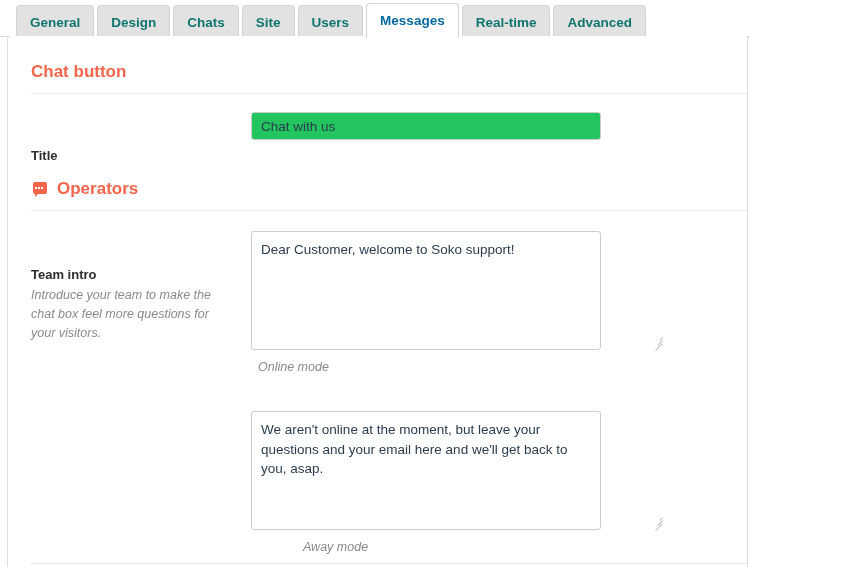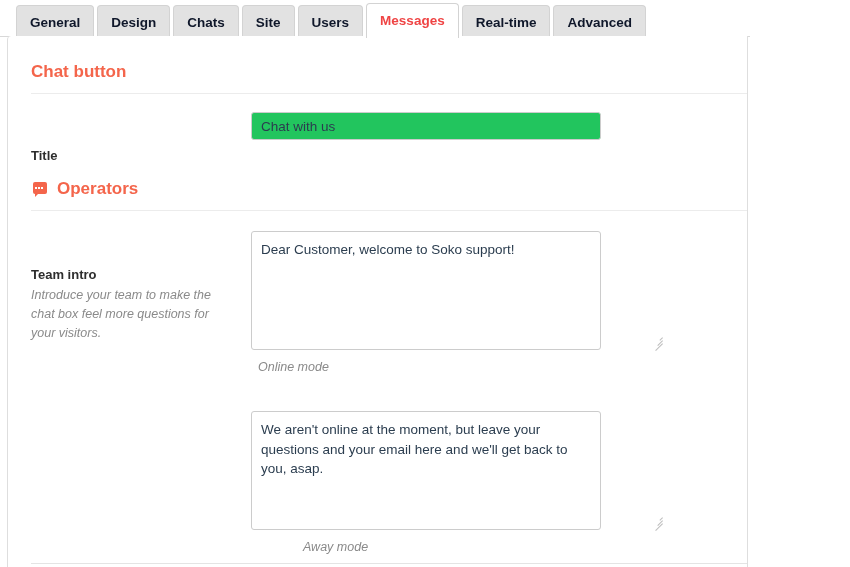--- a/index.html
+++ b/index.html
@@ -50,32 +50,32 @@
     gap: 3px;
   }
   .tab {
     height: 33px;
     line-height: 33px;
     padding: 0 13px;
     background: #e2e2e2;
     border: 1px solid #d3d3d3;
     border-bottom: none;
     border-radius: 4px 4px 0 0;
-    color: #0f172a;
+    color: #0f766e;
     font-size: 13.5px;
     font-weight: bold;
     white-space: nowrap;
     box-sizing: border-box;
     cursor: pointer;
     user-select: none;
   }
   .tab.active {
     background: #ffffff;
     border-color: #d3d3d3;
-    color: #ef4444;
+    color: #0369a1;
     height: 35px;
     line-height: 34px;
     position: relative;
     z-index: 3;
   }
 
   
   .panel {
     position: absolute;
     left: 7px;

